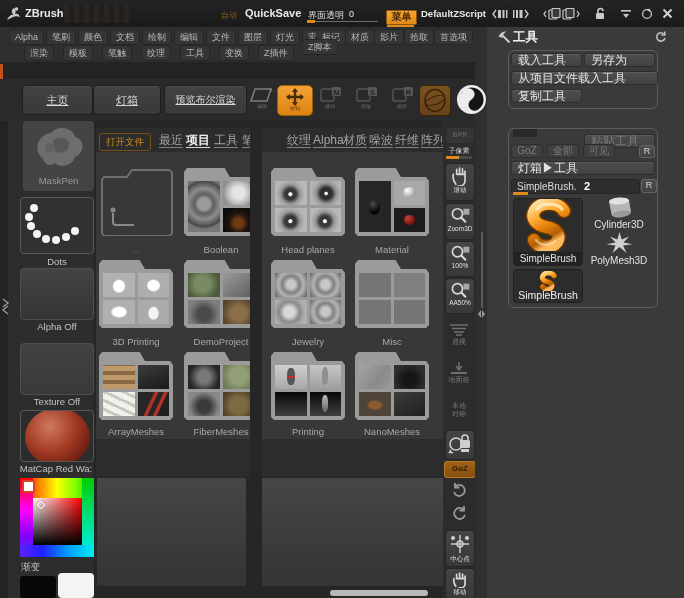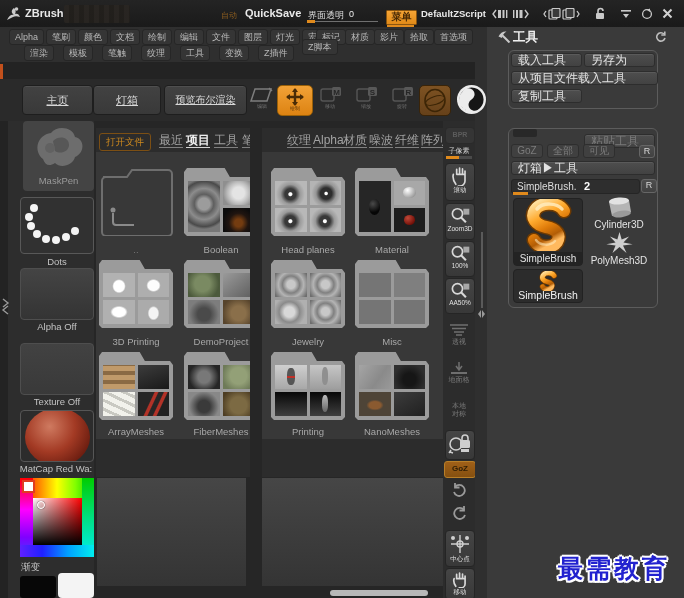--- a/index.html
+++ b/index.html
@@ -622,15 +622,14 @@
   </div>
   <div class="abs tool-label" style="left:588px;top:255px;width:62px">PolyMesh3D</div>
   <div class="abs tool-tile" style="left:513px;top:269px;width:68px;height:32px;overflow:hidden">
     <svg style="position:absolute;left:23px;top:1px" width="22" height="20" viewBox="0 0 58 52">
       <path d="M45 12 C40 3 22 2 16 11 C11 19 17 26 27 28 C38 30 42 36 38 43 C33 50 19 49 15 41" fill="none" stroke="#6e3a02" stroke-width="16" stroke-linecap="round"></path>
       <path d="M45 12 C40 3 22 2 16 11 C11 19 17 26 27 28 C38 30 42 36 38 43 C33 50 19 49 15 41" fill="none" stroke="url(#sg1)" stroke-width="12.5" stroke-linecap="round"></path>
     </svg>
     <div class="tool-label" style="position:absolute;left:0;bottom:1px;width:100%;font-size:10.5px;color:#f2f2f2">SimpleBrush</div>
   </div>
 
-  <div class="abs watermark" style="left:558px;top:552px">最需教育</div>
 
 </div>
 
 </body></html>

